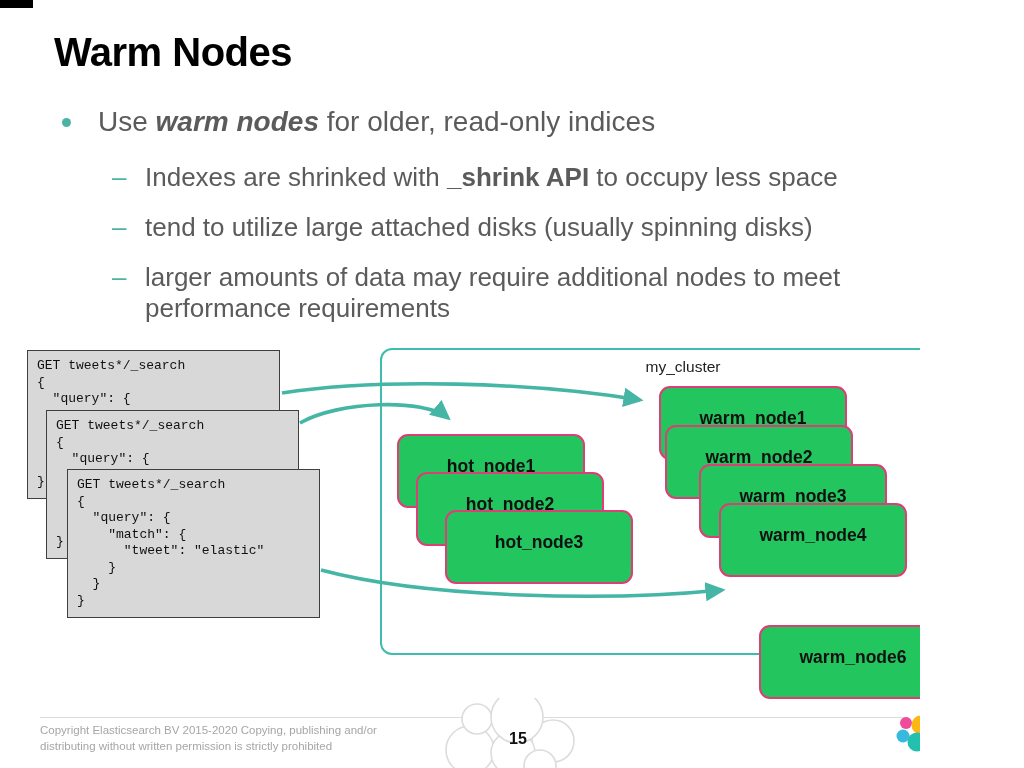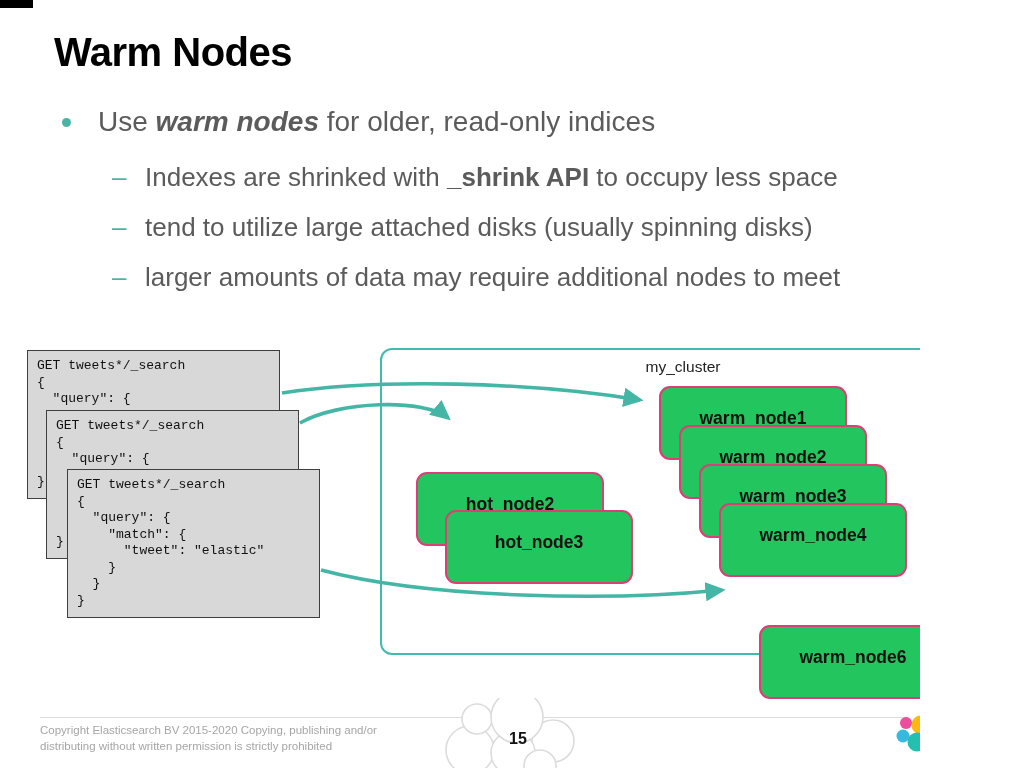--- a/index.html
+++ b/index.html
@@ -51,20 +51,21 @@
 
   <div class="dash" style="left:112px;top:162px;">–</div>
   <div class="sub" style="left:145px;top:162px;"><span>Indexes are shrinked with </span><span class="b">_shrink API</span><span> to occupy less space</span></div>
 
   <div class="dash" style="left:112px;top:212px;">–</div>
   <div class="sub" style="left:145px;top:212px;">tend to utilize large attached disks (usually spinning disks)</div>
 
   <div class="dash" style="left:112px;top:262px;">–</div>
   <div class="sub" style="left:145px;top:262px;">
     <div>larger amounts of data may require additional nodes to meet</div>
+    <div>performance requirements</div>
   </div>
 
   <div class="codebox" id="code1">
       <pre>GET tweets*/_search
 {
   "query": {
     "match": {
       "tweet": "elastic"
     }
   }
@@ -87,31 +88,34 @@
     "match": {
       "tweet": "elastic"
     }
   }
 }</pre>
     </div>
 
   <div class="cluster">
     <div class="cluster-label">my_cluster</div>
 
+    <div class="node" style="left:15px;top:84px;">
+        <span>hot_node1</span>
+      </div>
     <div class="node" style="left:34px;top:122px;">
         <span>hot_node2</span>
       </div>
     <div class="node" style="left:63px;top:160px;">
         <span>hot_node3</span>
       </div>
 
     <div class="node" style="left:277px;top:36px;">
         <span>warm_node1</span>
       </div>
-    <div class="node" style="left:297px;top:75px;">
+    <div class="node" style="left:283px;top:75px;">
         <span>warm_node2</span>
       </div>
     <div class="node" style="left:317px;top:114px;">
         <span>warm_node3</span>
       </div>
     <div class="node" style="left:337px;top:153px;">
         <span>warm_node4</span>
       </div>
     <div class="node" style="left:377px;top:231px;margin-top:44px;">
         <span>warm_node6</span>

